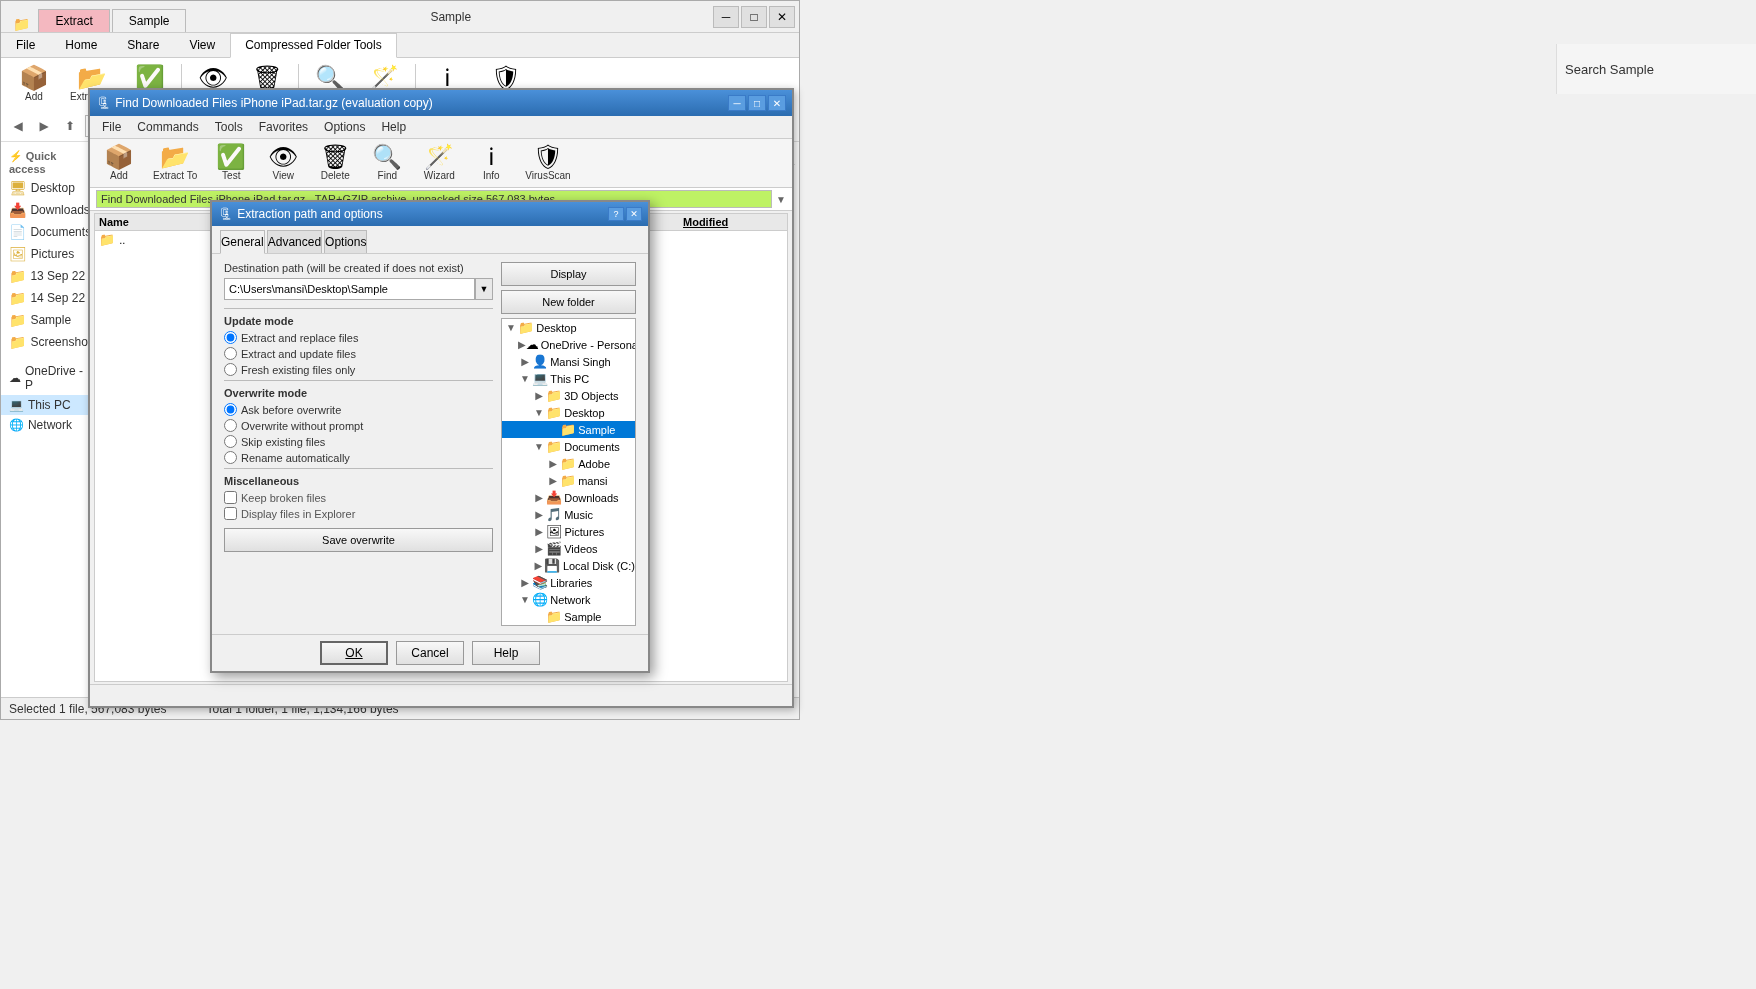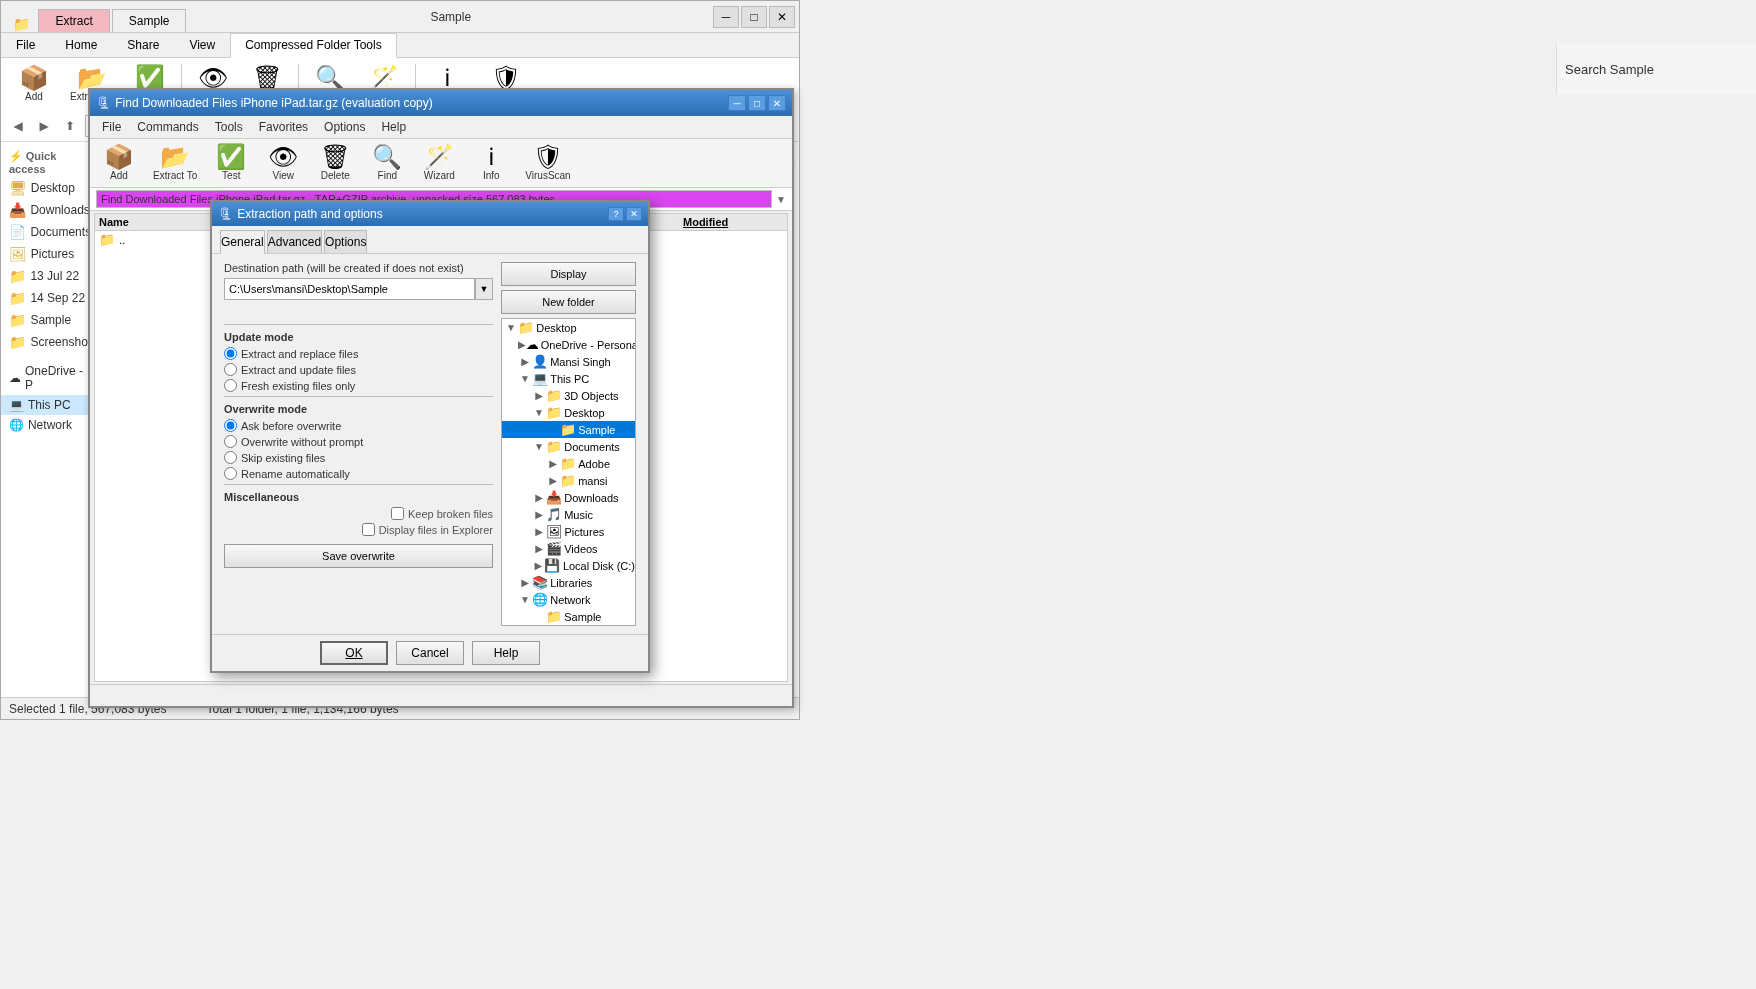--- a/index.html
+++ b/index.html
@@ -265,21 +265,21 @@
       align-items: center;
       padding: 2px 6px;
       gap: 4px;
     }
     .wr-addr-text {
       flex: 1;
       font-size: 11px;
       color: #333;
       padding: 2px 4px;
       border: 1px solid #bbb;
-      background: #d946ef;
+      background: #bef264;
     }
 
     
     .winrar-filelist {
       flex: 1;
       background: #fff;
       overflow-y: auto;
       border: 1px solid #ccc;
       margin: 2px 4px;
     }
@@ -380,21 +380,21 @@
     }
 
     .dest-label {
       font-size: 11px;
       color: #333;
       margin-bottom: 4px;
     }
     .dest-input-row {
       display: flex;
       gap: 0;
-      margin-bottom: 24px;
+      margin-bottom: 8px;
     }
     .dest-input {
       flex: 1;
       height: 22px;
       border: 1px solid #aaa;
       padding: 0 4px;
       font-size: 11px;
       background: #fff;
     }
     .dest-dropdown {
@@ -625,21 +625,21 @@
       <div class="sidebar-item">
         <span class="folder-icon">📄</span>
         <span>Documents</span>
       </div>
       <div class="sidebar-item">
         <span class="folder-icon">🖼</span>
         <span>Pictures</span>
       </div>
       <div class="sidebar-item">
         <span class="folder-icon">📁</span>
-        <span>13 Jul 22</span>
+        <span>13 Sep 22</span>
       </div>
       <div class="sidebar-item">
         <span class="folder-icon">📁</span>
         <span>14 Sep 22</span>
       </div>
       <div class="sidebar-item">
         <span class="folder-icon">📁</span>
         <span>Sample</span>
       </div>
       <div class="sidebar-item">
@@ -830,21 +830,21 @@
           <span>Skip existing files</span>
         </label>
         <label class="radio-item">
           <input type="radio" name="overwrite" style="">
           <span>Rename automatically</span>
         </label>
       </div>
 
       <hr class="divider-line">
       <div class="section-label">Miscellaneous</div>
-      <div style="display:flex; flex-direction:column; gap:3px;align-items:flex-end;">
+      <div style="display:flex; flex-direction:column; gap:3px;">
         <label class="check-item">
           <input type="checkbox" style="">
           <span>Keep broken files</span>
         </label>
         <label class="check-item">
           <input type="checkbox" style="">
           <span>Display files in Explorer</span>
         </label>
       </div>
 

